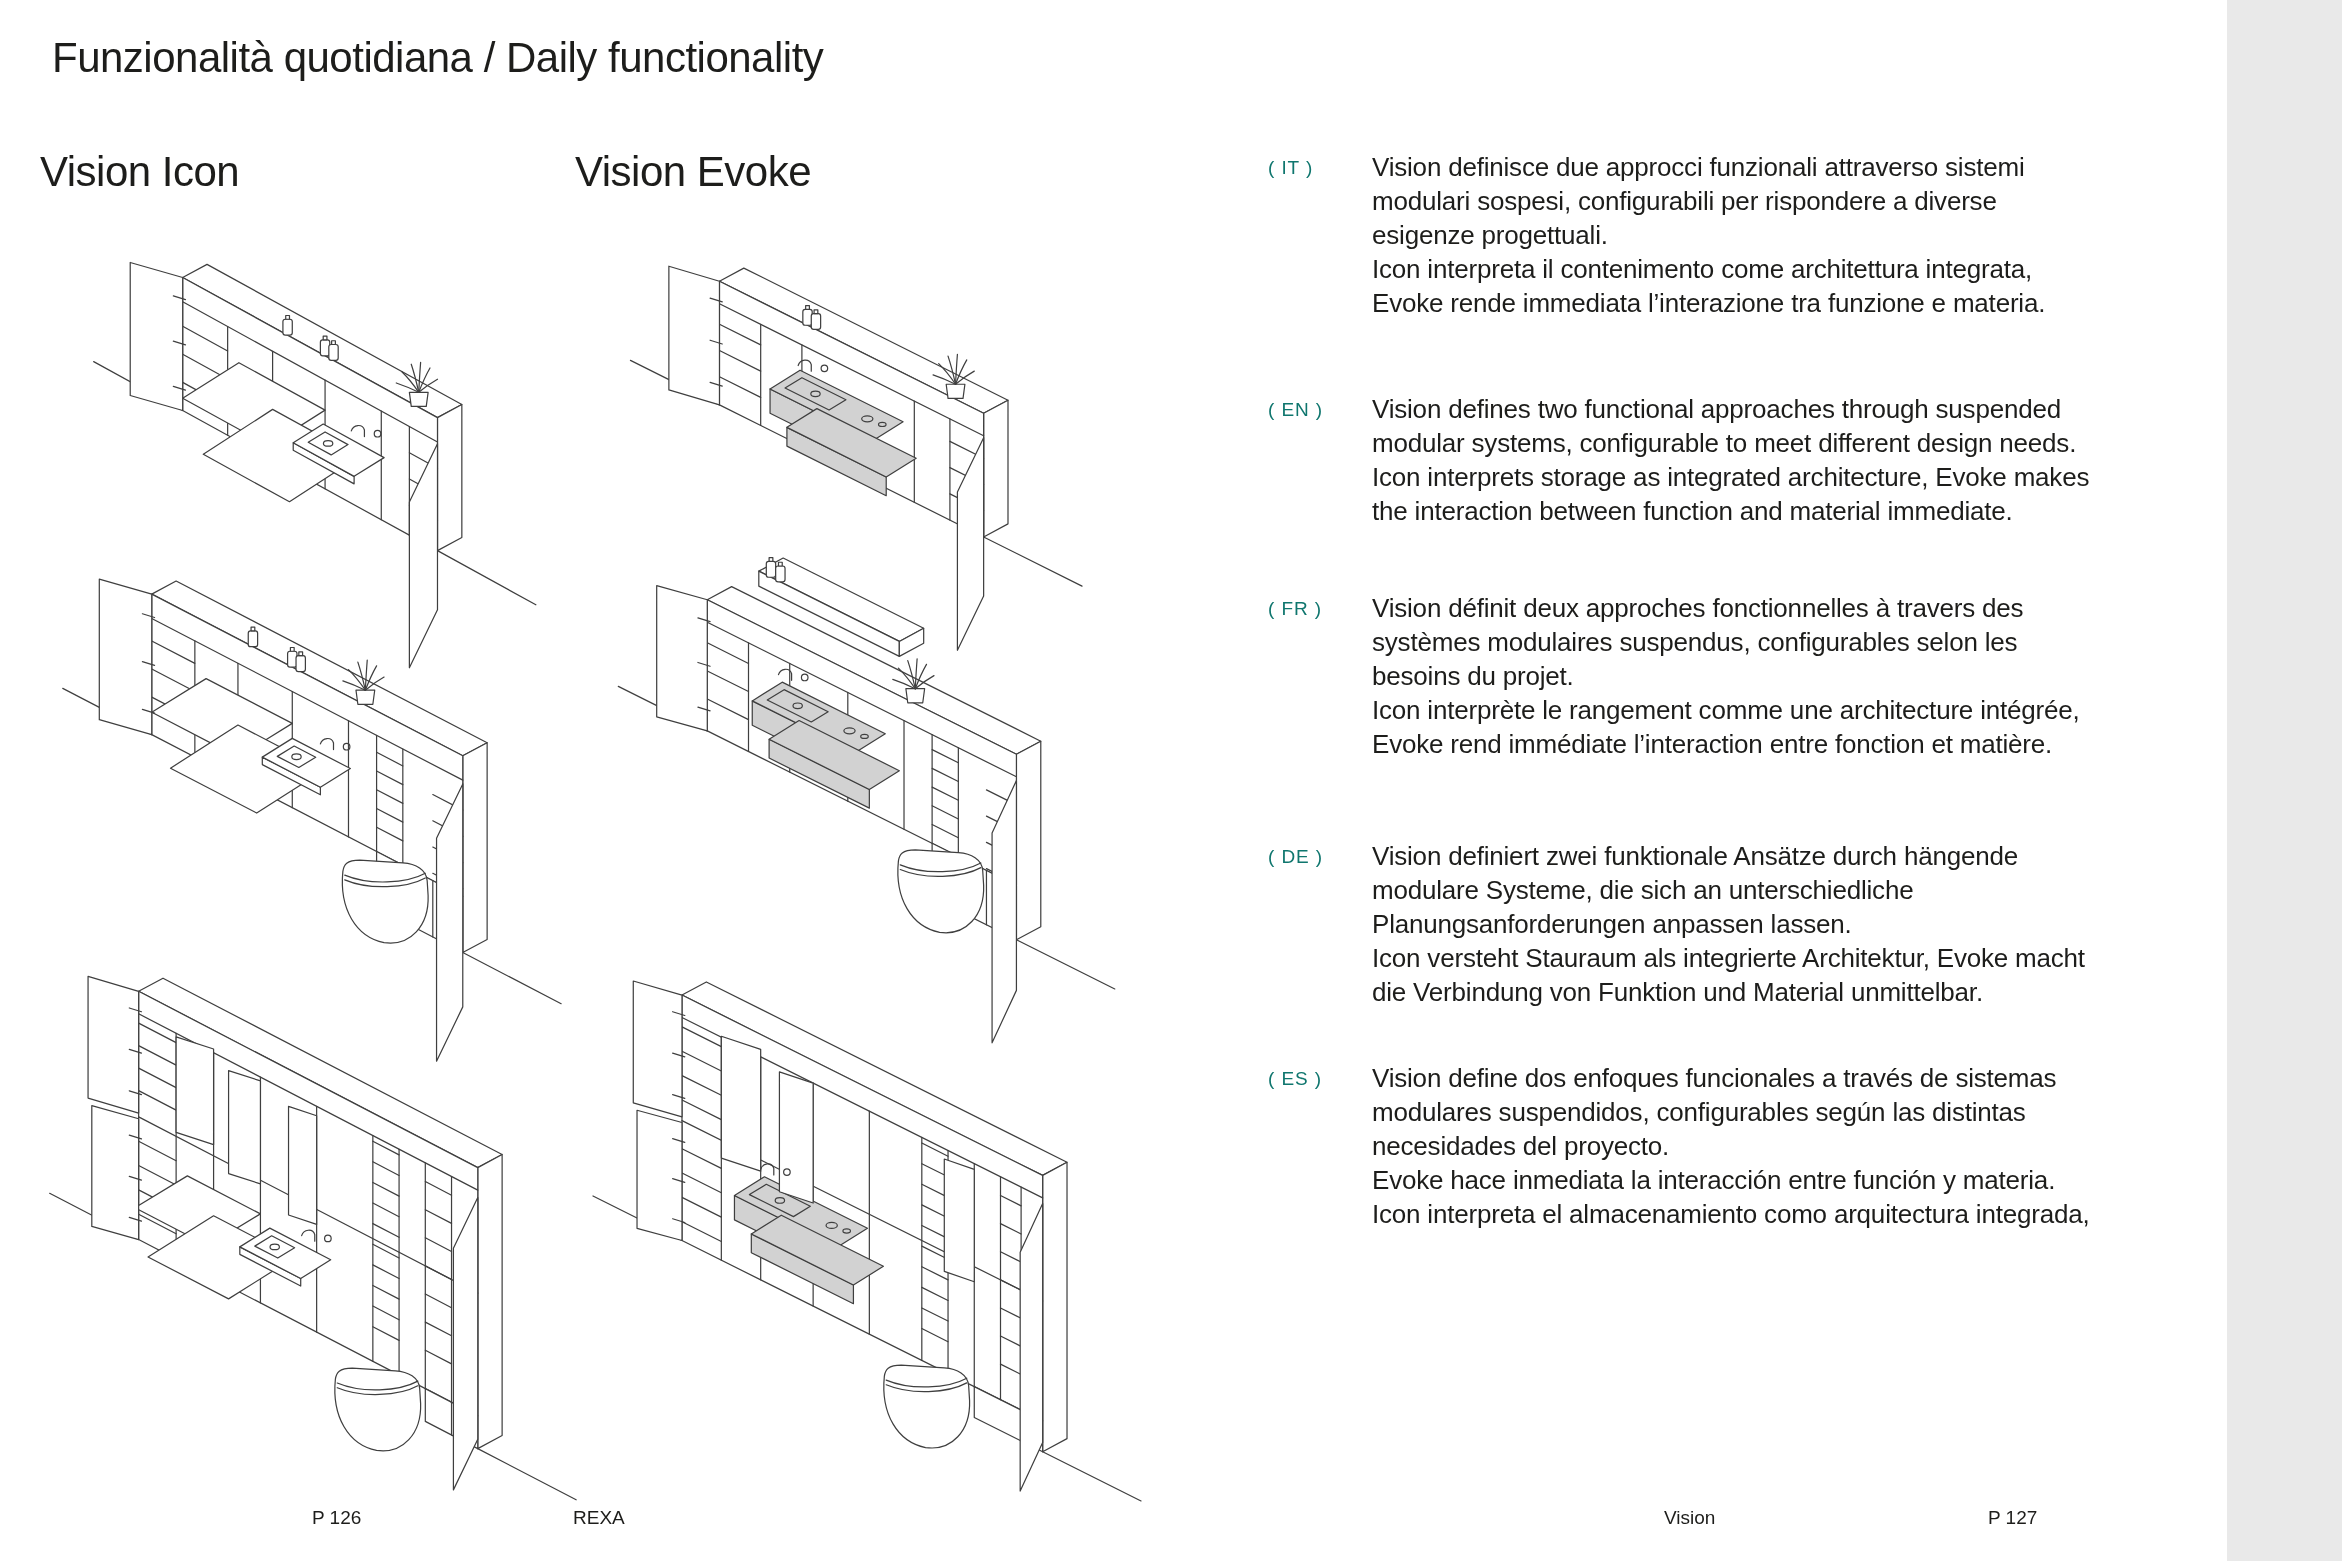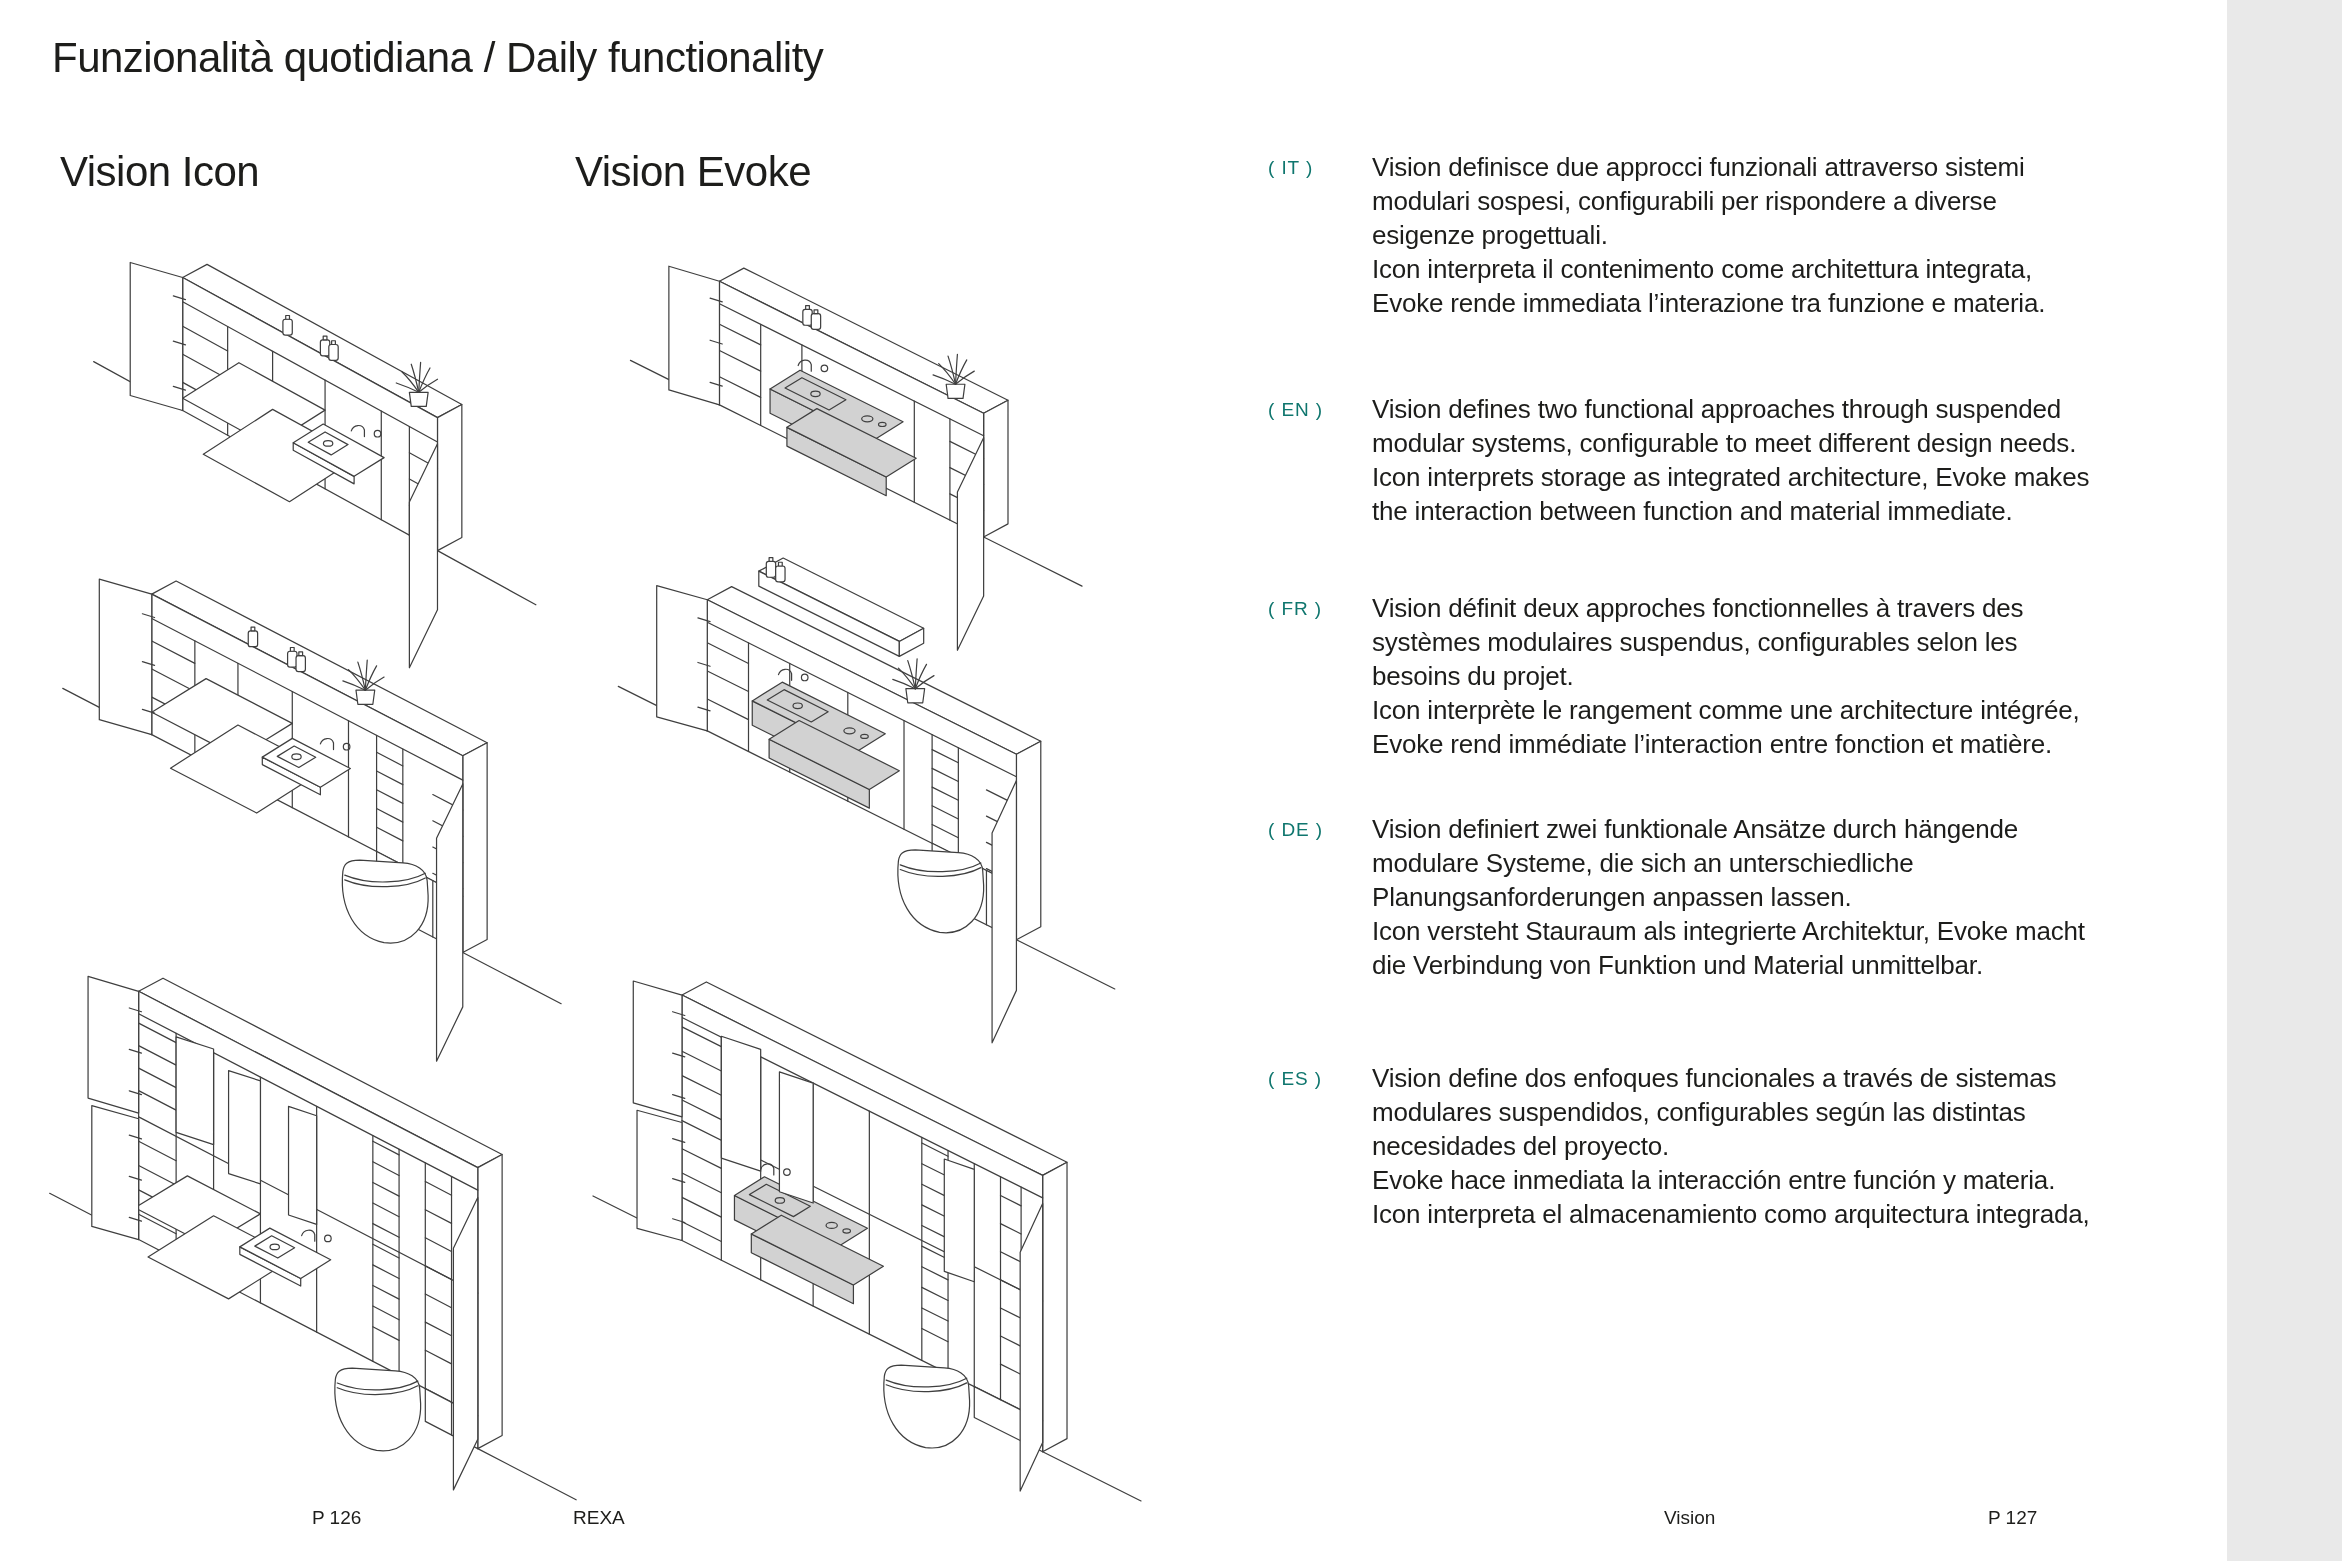--- a/index.html
+++ b/index.html
@@ -7,34 +7,34 @@
     position:relative;width:2227px;height:1562px;background:#ffffff;overflow:hidden;
     font-family:"Liberation Sans","DejaVu Sans",sans-serif;color:#1d1d1b;
   }
   .title{
     position:absolute;left:52px;top:34px;font-size:42px;letter-spacing:-0.5px;
     white-space:nowrap;
   }
   .colhead{
     position:absolute;top:148px;font-size:42px;letter-spacing:-0.5px;white-space:nowrap;
   }
-  #head-icon{left:60px}
+  #head-icon{left:40px}
   #head-evoke{left:575px}
   #drawings{position:absolute;left:0;top:0}
   .lang{position:absolute;left:1268px;display:flex;align-items:flex-start;}
   .lang .code{
     flex:0 0 76px;width:76px;font-size:19px;letter-spacing:0.9px;padding-top:6.6px;
     white-space:nowrap;color:#0f766e;
   }
   .lang .lines{font-size:26px;line-height:34px;letter-spacing:-0.2px;}
   .lang .ln{white-space:nowrap;margin-left:28px;}
   #lang-it{top:150px}
   #lang-en{top:392px}
   #lang-fr{top:591px}
-  #lang-de{top:812px}
+  #lang-de{top:839px}
   #lang-es{top:1061px}
   .footer-item{position:absolute;top:1507px;font-size:19px;white-space:nowrap;}
   #f-pleft{left:312px}
   #f-brand{left:573px}
   #f-series{left:1664px}
   #f-pright{left:1988px}
 </style>
 </head>
 <body>
 

